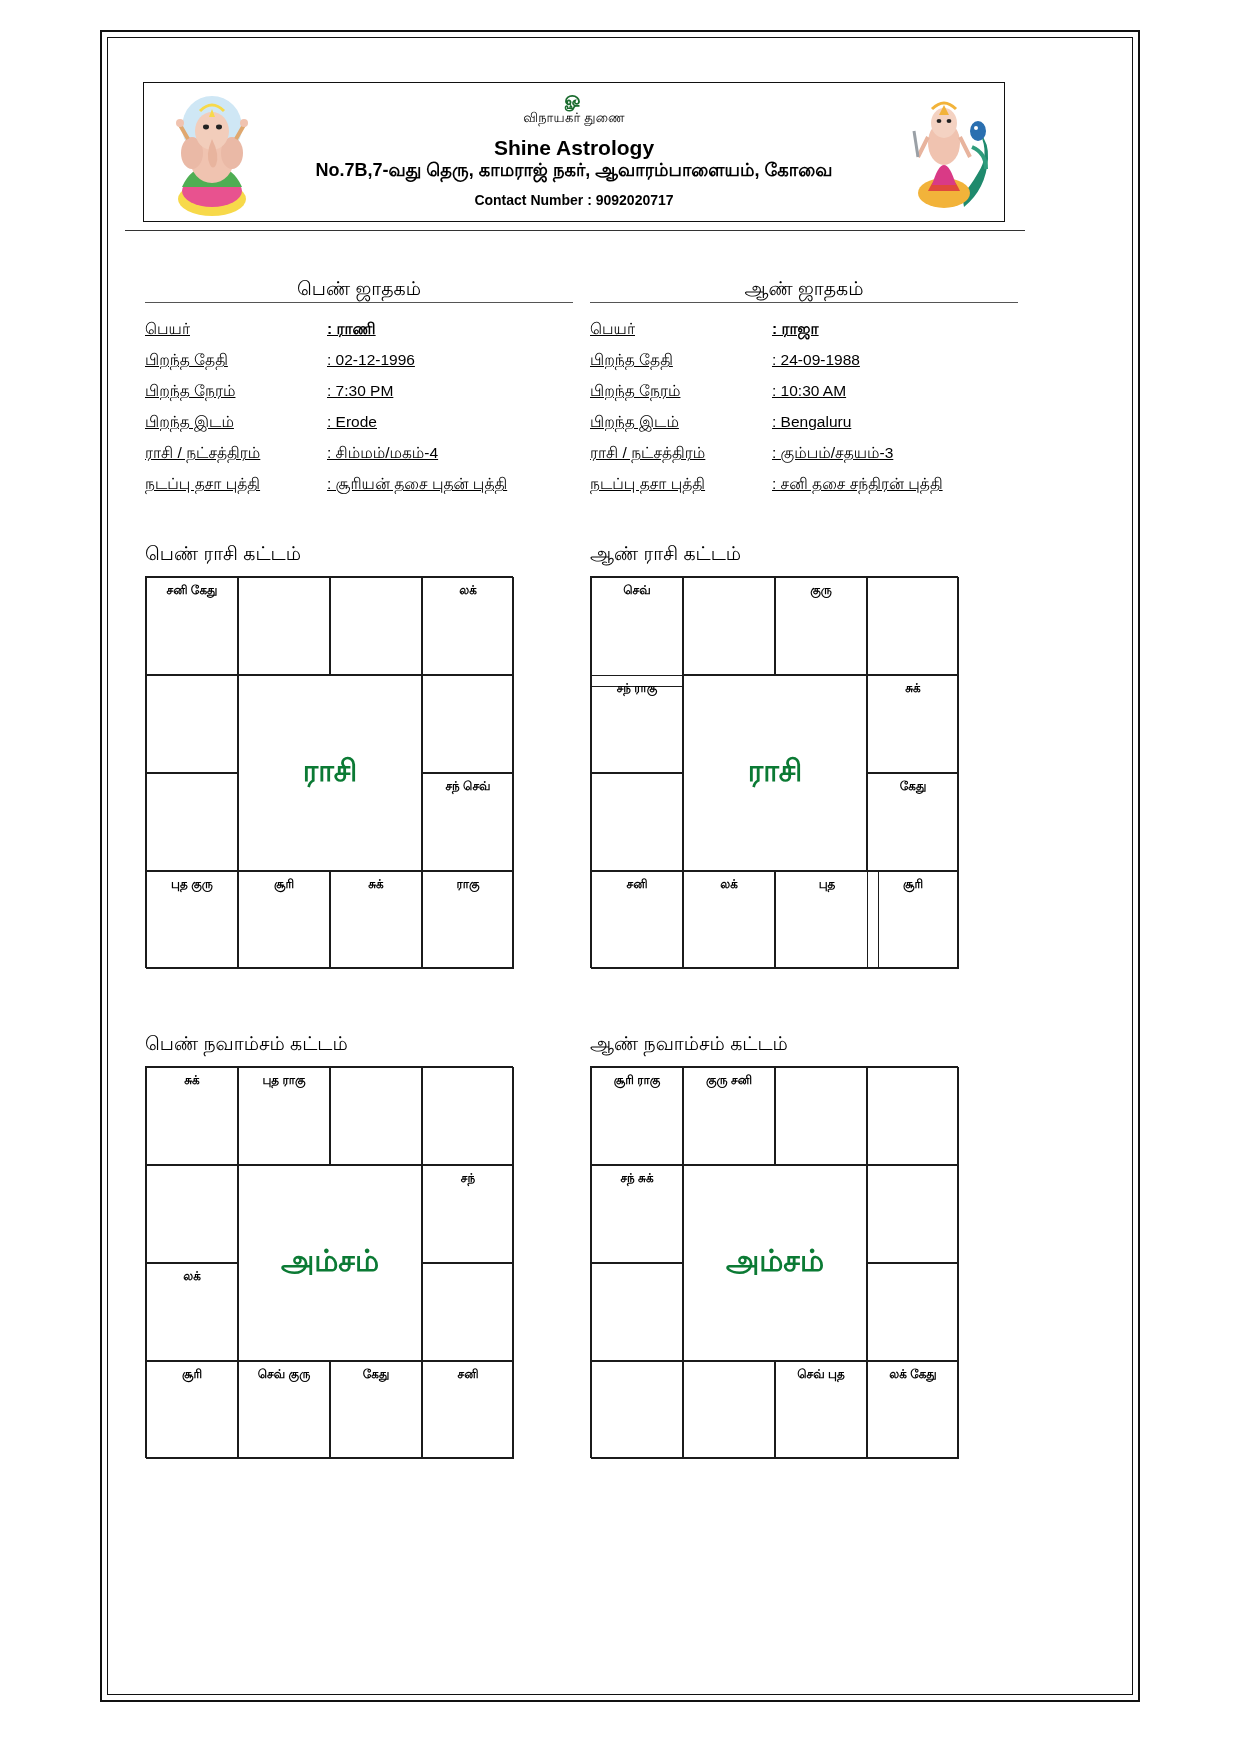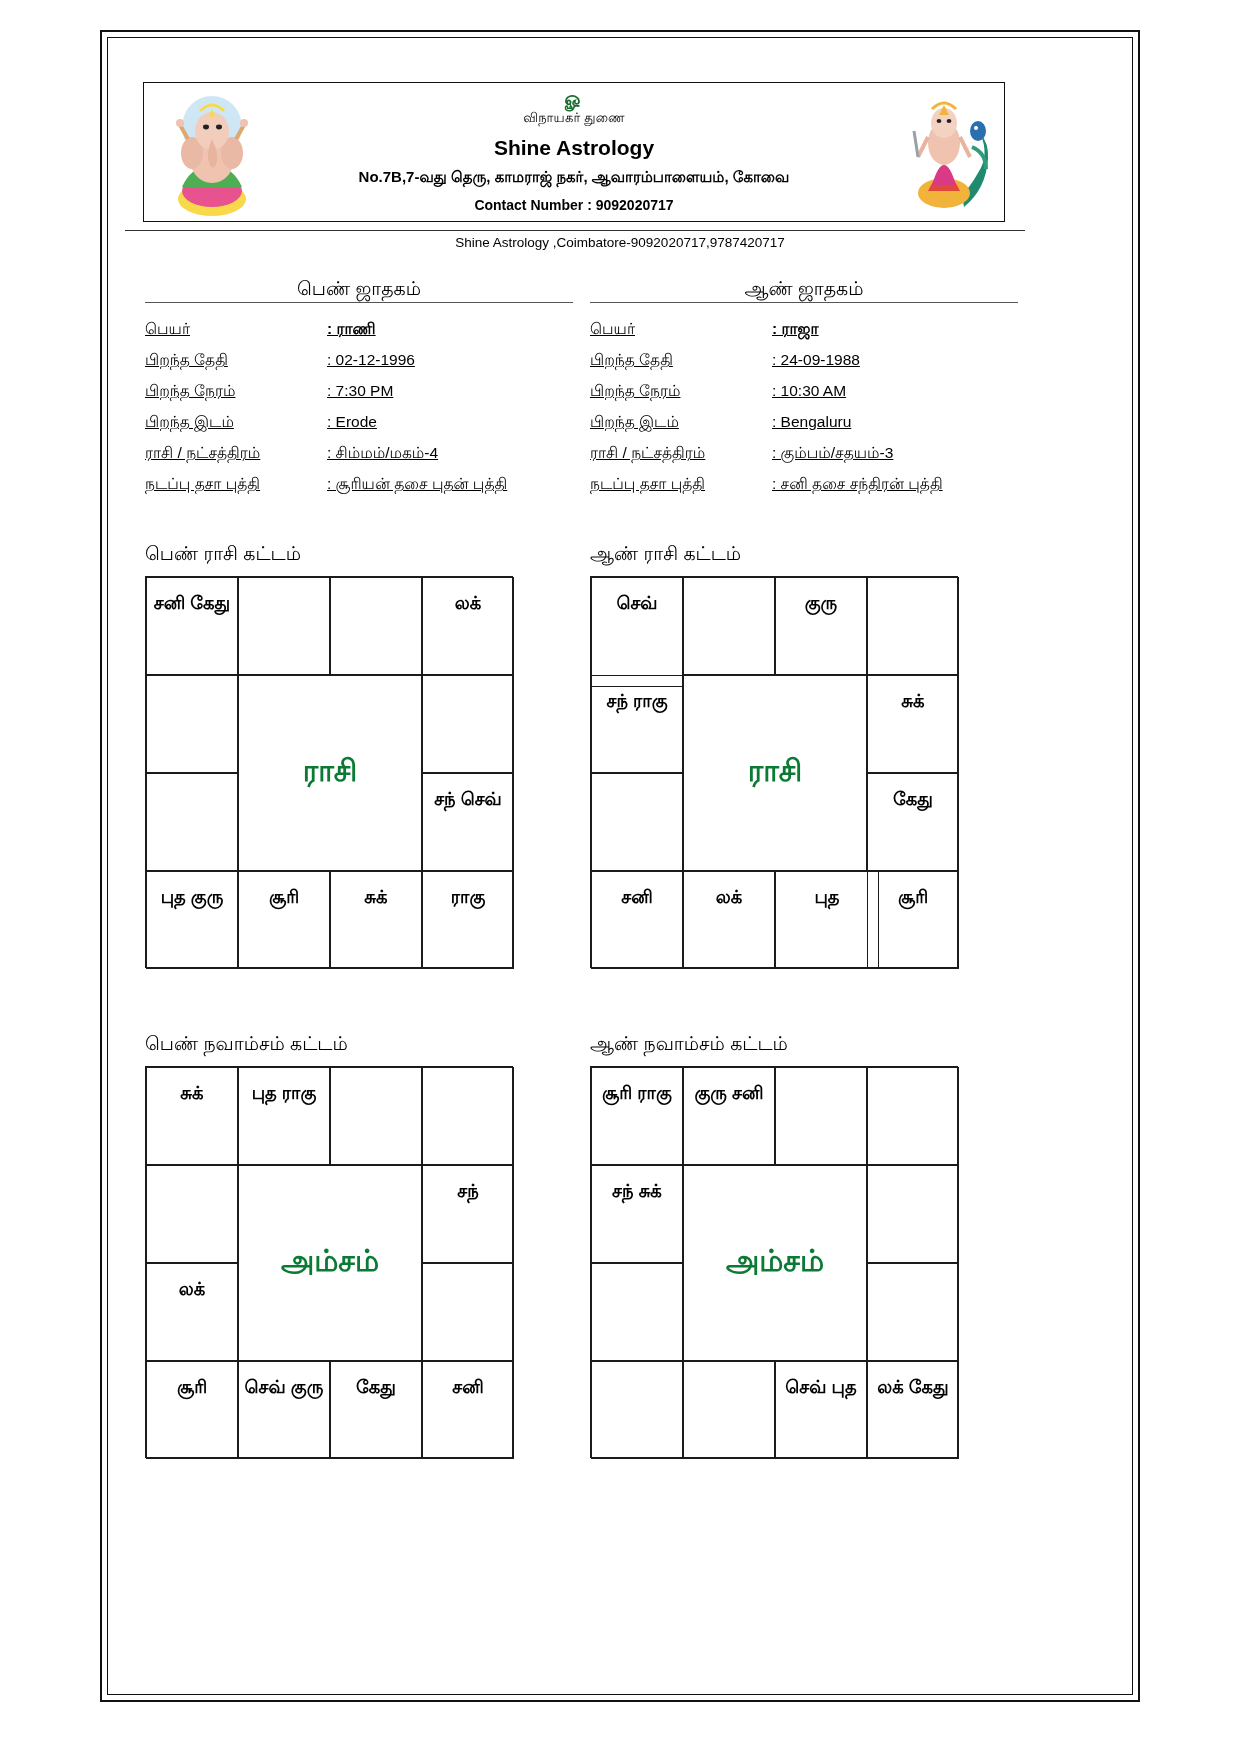--- a/index.html
+++ b/index.html
@@ -33,21 +33,21 @@
 
   .head-center {
     position:absolute; left:110px; right:110px; top:6px; text-align:center;
   }
   .om-glyph {
     font-size:19px; color:#1a6b2e; line-height:1.0;
     font-family:"Liberation Serif", serif; font-weight:bold;
   }
   .vinayagar { font-size:13px; margin-top:2px; letter-spacing:.2px; }
   .brand { font-size:21px; font-weight:bold; margin-top:9px; letter-spacing:0px; }
-  .addr { font-size:15px; font-weight:bold; margin-top:8px; }
+  .addr { font-size:18px; font-weight:bold; margin-top:0; }
   .contact { font-size:14px; font-weight:bold; margin-top:9px; }
 
   .rule-top {
     position:absolute; left:25px; top:200px; width:900px;
     border-top:1px solid #333;
   }
   .subfooter {
     position:absolute; left:0; top:205px; width:1040px;
     text-align:center; font-size:13.5px;
   }
@@ -68,22 +68,22 @@
 
   
   .chart-block { position:absolute; }
   .chart-title { font-size:19px; margin-bottom:9px; }
   .kattam {
     position:relative; width:368px; height:392px;
     border:1.5px solid #1b1b1b; background:#fff;
   }
   .cell {
     position:absolute; border:1px solid #1b1b1b;
-    font-size:18px; font-weight:bold; text-align:center;
-    padding-top:15px; overflow:hidden; white-space:nowrap;
+    font-size:12px; font-weight:bold; text-align:center;
+    padding-top:5px; overflow:hidden; white-space:nowrap;
   }
   .center-cell {
     position:absolute; left:92px; top:98px; width:184px; height:196px;
     border:1.5px solid #1b1b1b;
     display:flex; align-items:center; justify-content:center;
   }
   .center-label {
     color:#0b7a34; font-size:30px; font-weight:bold;
     font-family:"Liberation Sans", sans-serif;
   }
@@ -143,21 +143,20 @@
         <ellipse cx="47" cy="34" rx="2.4" ry="2" fill="#222"></ellipse>
         <path d="M42 18 l5 10 h-10 z" fill="#f2b33a"></path>
         <path d="M30 22 q12 -12 24 0" stroke="#f2b33a" stroke-width="3" fill="none"></path>
         <path d="M26 50 l-10 20 M58 50 l10 20" stroke="#e8b49e" stroke-width="4"></path>
         <path d="M16 70 l-4 -26" stroke="#9aa0a6" stroke-width="3"></path>
       </svg>
     </div>
   </div>
 
   <div class="rule-top"></div>
-  <div class="subfooter">Shine Astrology ,Coimbatore-9092020717,9787420717</div>
 
   <div class="panel panel-f">
     <div class="panel-title">பெண் ஜாதகம்</div>
     <div class="rows">
       <div class="row">
         <span class="lbl">பெயர்</span>
         <span class="val bold">: ராணி</span>
       </div>
       <div class="row">
         <span class="lbl">பிறந்த தேதி</span>

